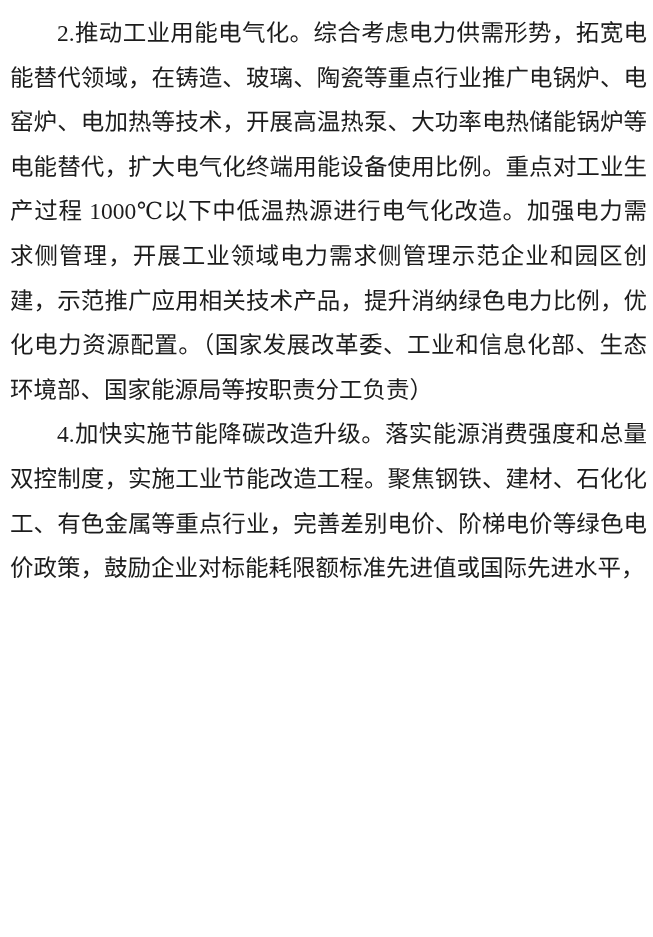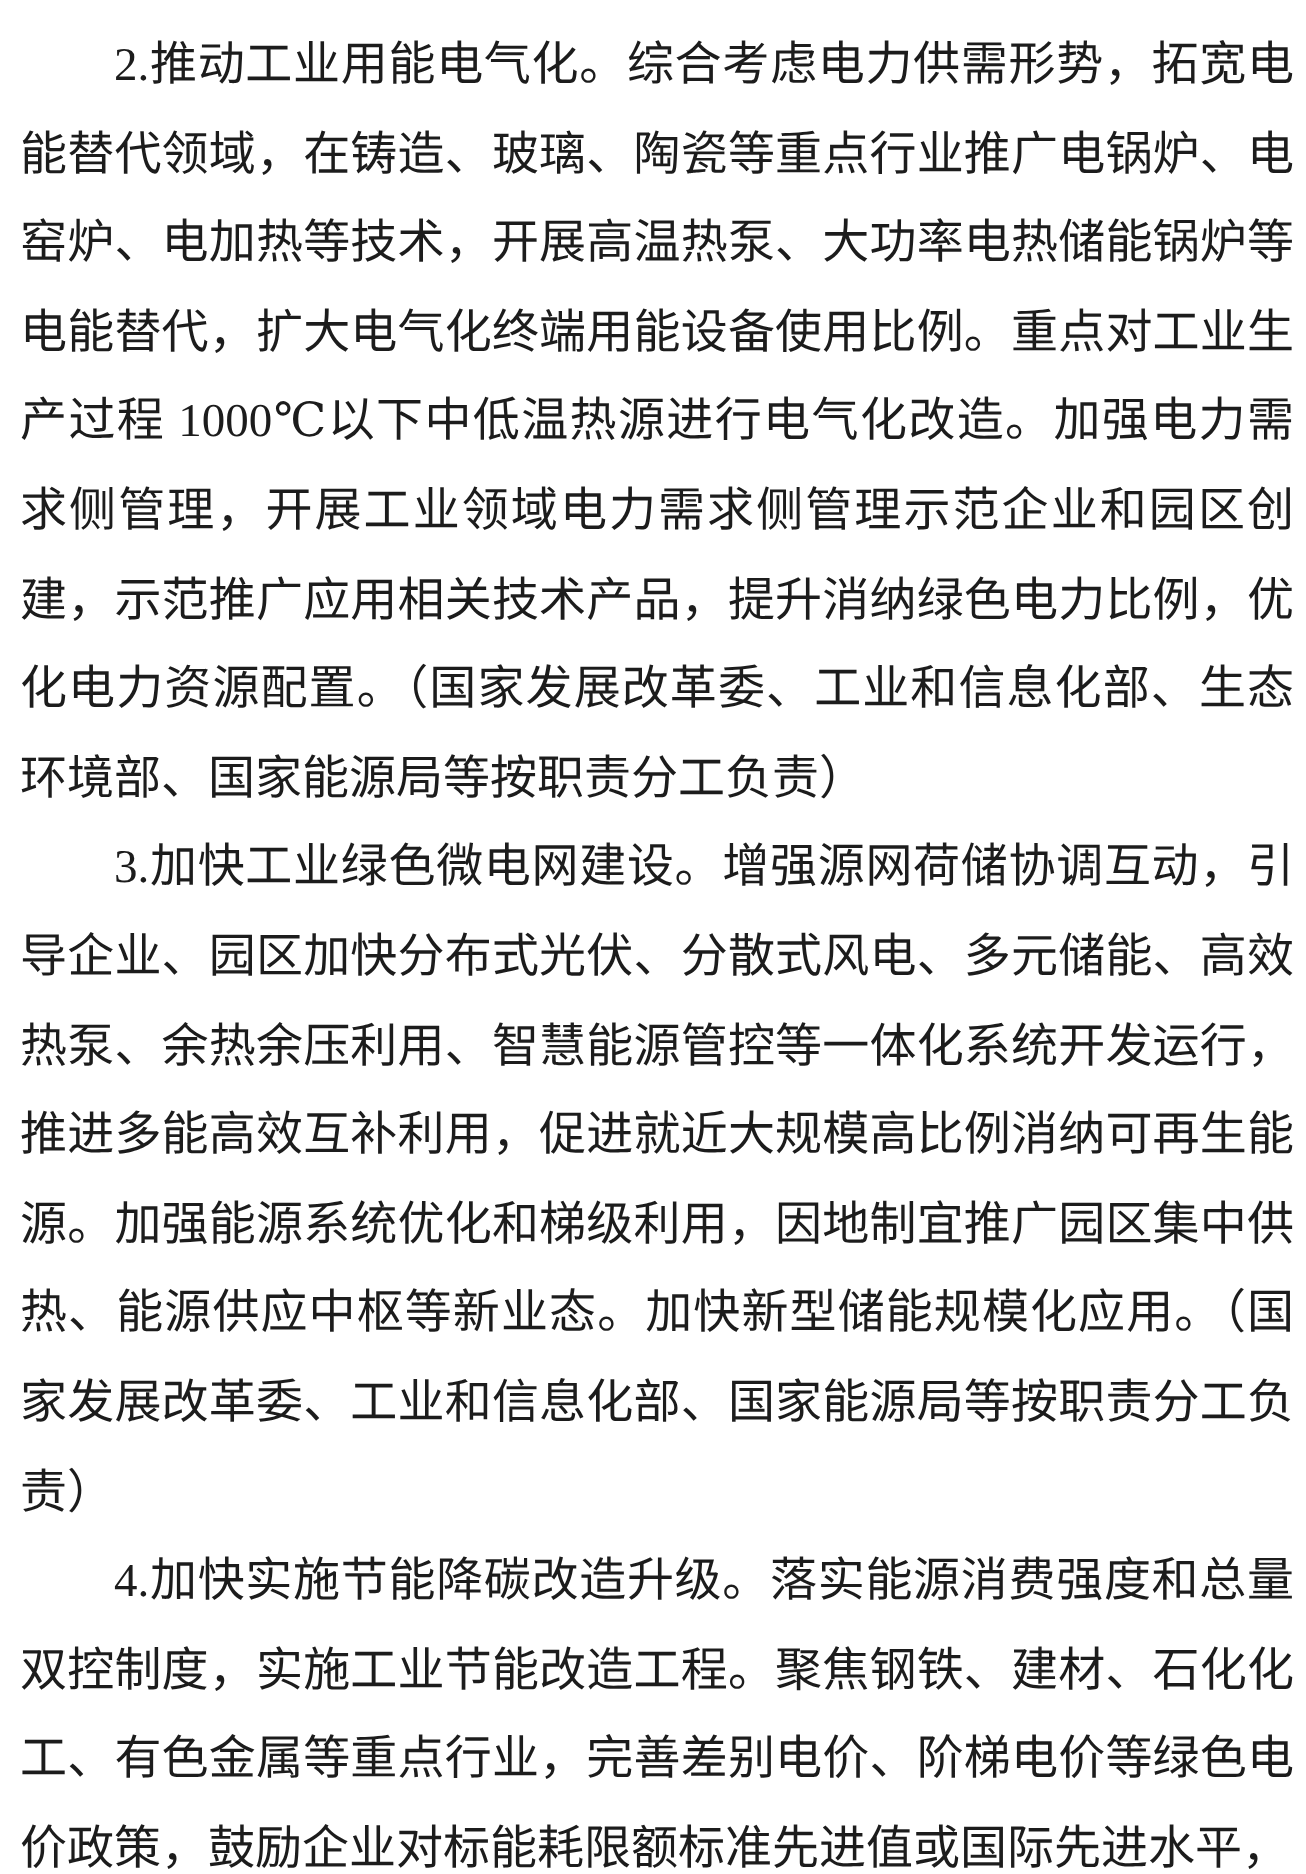--- a/index.html
+++ b/index.html
@@ -31,15 +31,14 @@
     text-indent: 2em;
     word-break: break-all;
     overflow-wrap: anywhere;
   }
 </style>
 </head>
 <body>
 
 <div class="doc-page">
   <p class="doc-paragraph">2.推动工业用能电气化。综合考虑电力供需形势，拓宽电能替代领域，在铸造、玻璃、陶瓷等重点行业推广电锅炉、电窑炉、电加热等技术，开展高温热泵、大功率电热储能锅炉等电能替代，扩大电气化终端用能设备使用比例。重点对工业生产过程 1000℃以下中低温热源进行电气化改造。加强电力需求侧管理，开展工业领域电力需求侧管理示范企业和园区创建，示范推广应用相关技术产品，提升消纳绿色电力比例，优化电力资源配置。（国家发展改革委、工业和信息化部、生态环境部、国家能源局等按职责分工负责）</p>
-  <p class="doc-paragraph">3.加快工业绿色微电网建设。增强源网荷储协调互动，引导企业、园区加快分布式光伏、分散式风电、多元储能、高效热泵、余热余压利用、智慧能源管控等一体化系统开发运行，推进多能高效互补利用，促进就近大规模高比例消纳可再生能源。加强能源系统优化和梯级利用，因地制宜推广园区集中供热、能源供应中枢等新业态。加快新型储能规模化应用。（国家发展改革委、工业和信息化部、国家能源局等按职责分工负责）</p>
   <p class="doc-paragraph">4.加快实施节能降碳改造升级。落实能源消费强度和总量双控制度，实施工业节能改造工程。聚焦钢铁、建材、石化化工、有色金属等重点行业，完善差别电价、阶梯电价等绿色电价政策，鼓励企业对标能耗限额标准先进值或国际先进水平，</p>
 </div>
 
 </body></html>

